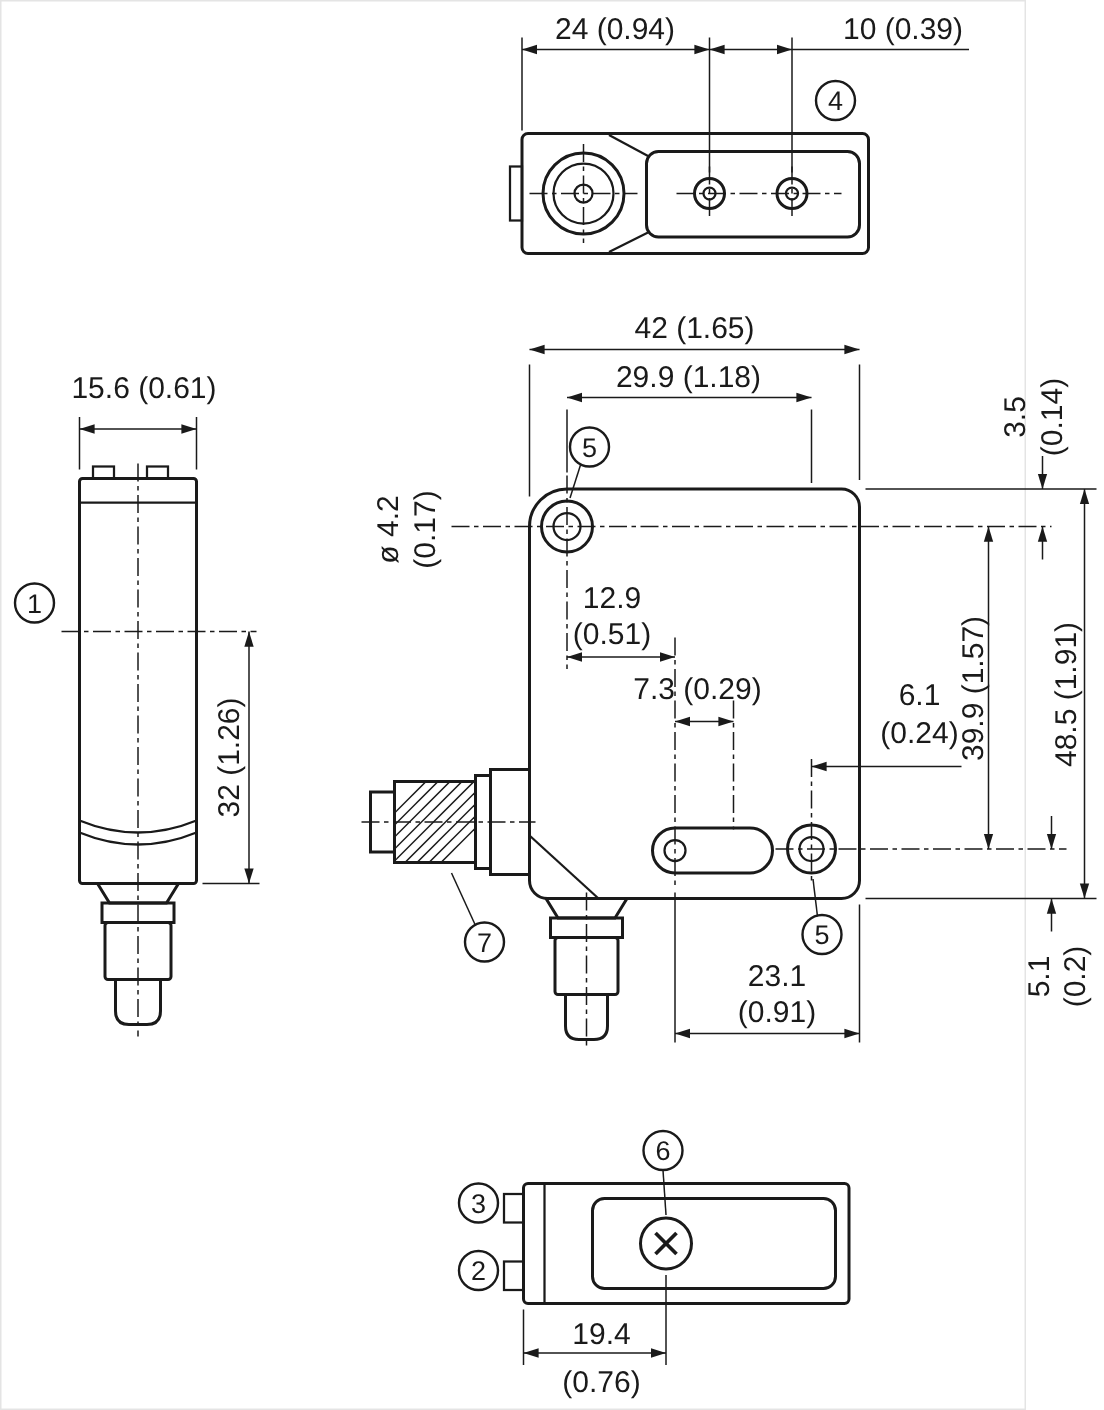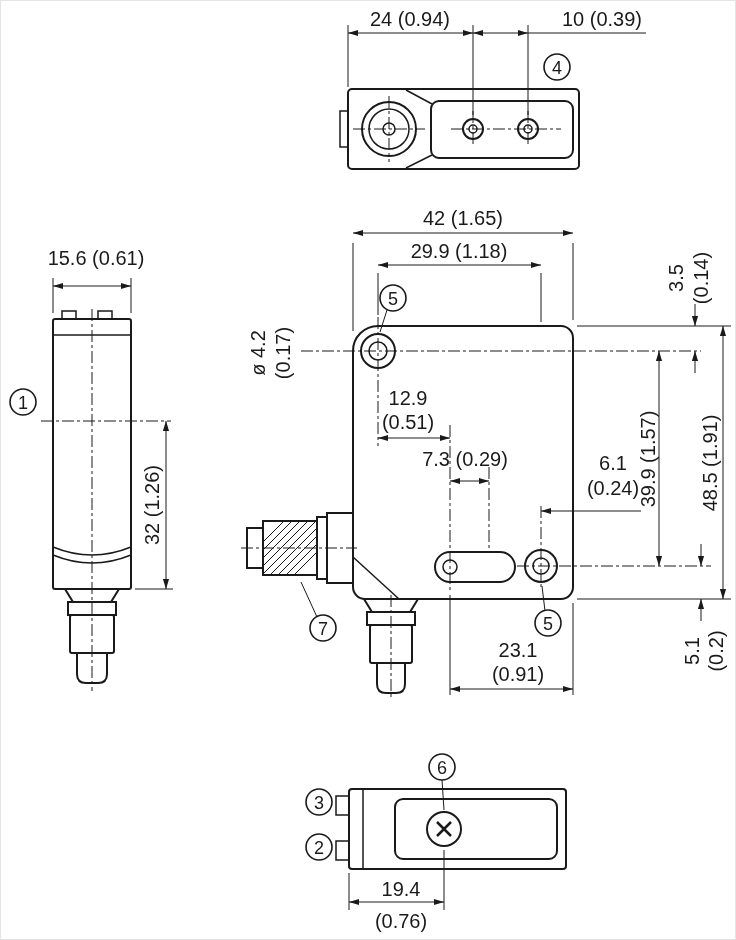--- a/index.html
+++ b/index.html
@@ -1,16 +1,16 @@
 <!DOCTYPE html>
 <html><head>
 <meta charset="utf-8">
 <style>
   html,body{margin:0;padding:0;background:#ffffff;}
-  .canvas{width:736px;height:940px;box-sizing:border-box;background:#ffffff;border:1px solid #e4e4e4;}
+  .canvas{width:684px;height:940px;box-sizing:border-box;background:#ffffff;border:1px solid #e4e4e4;}
   svg{display:block;}
   text{font-family:"Liberation Sans","DejaVu Sans",sans-serif;fill:#1a1a1a;}
   .dim{font-size:20px;}
   .co{font-size:18px;}
   .ol{stroke:#1a1a1a;stroke-width:2;fill:none;}
   .ol15{stroke:#1a1a1a;stroke-width:1.5;fill:none;}
   .thin{stroke:#1a1a1a;stroke-width:1;fill:none;}
   .cl{stroke:#1a1a1a;stroke-width:1;fill:none;stroke-dasharray:12 3 3 3;}
   .hatch{stroke:#1a1a1a;stroke-width:1;fill:none;}
   .cobubble{stroke:#1a1a1a;stroke-width:1.6;fill:#ffffff;}

